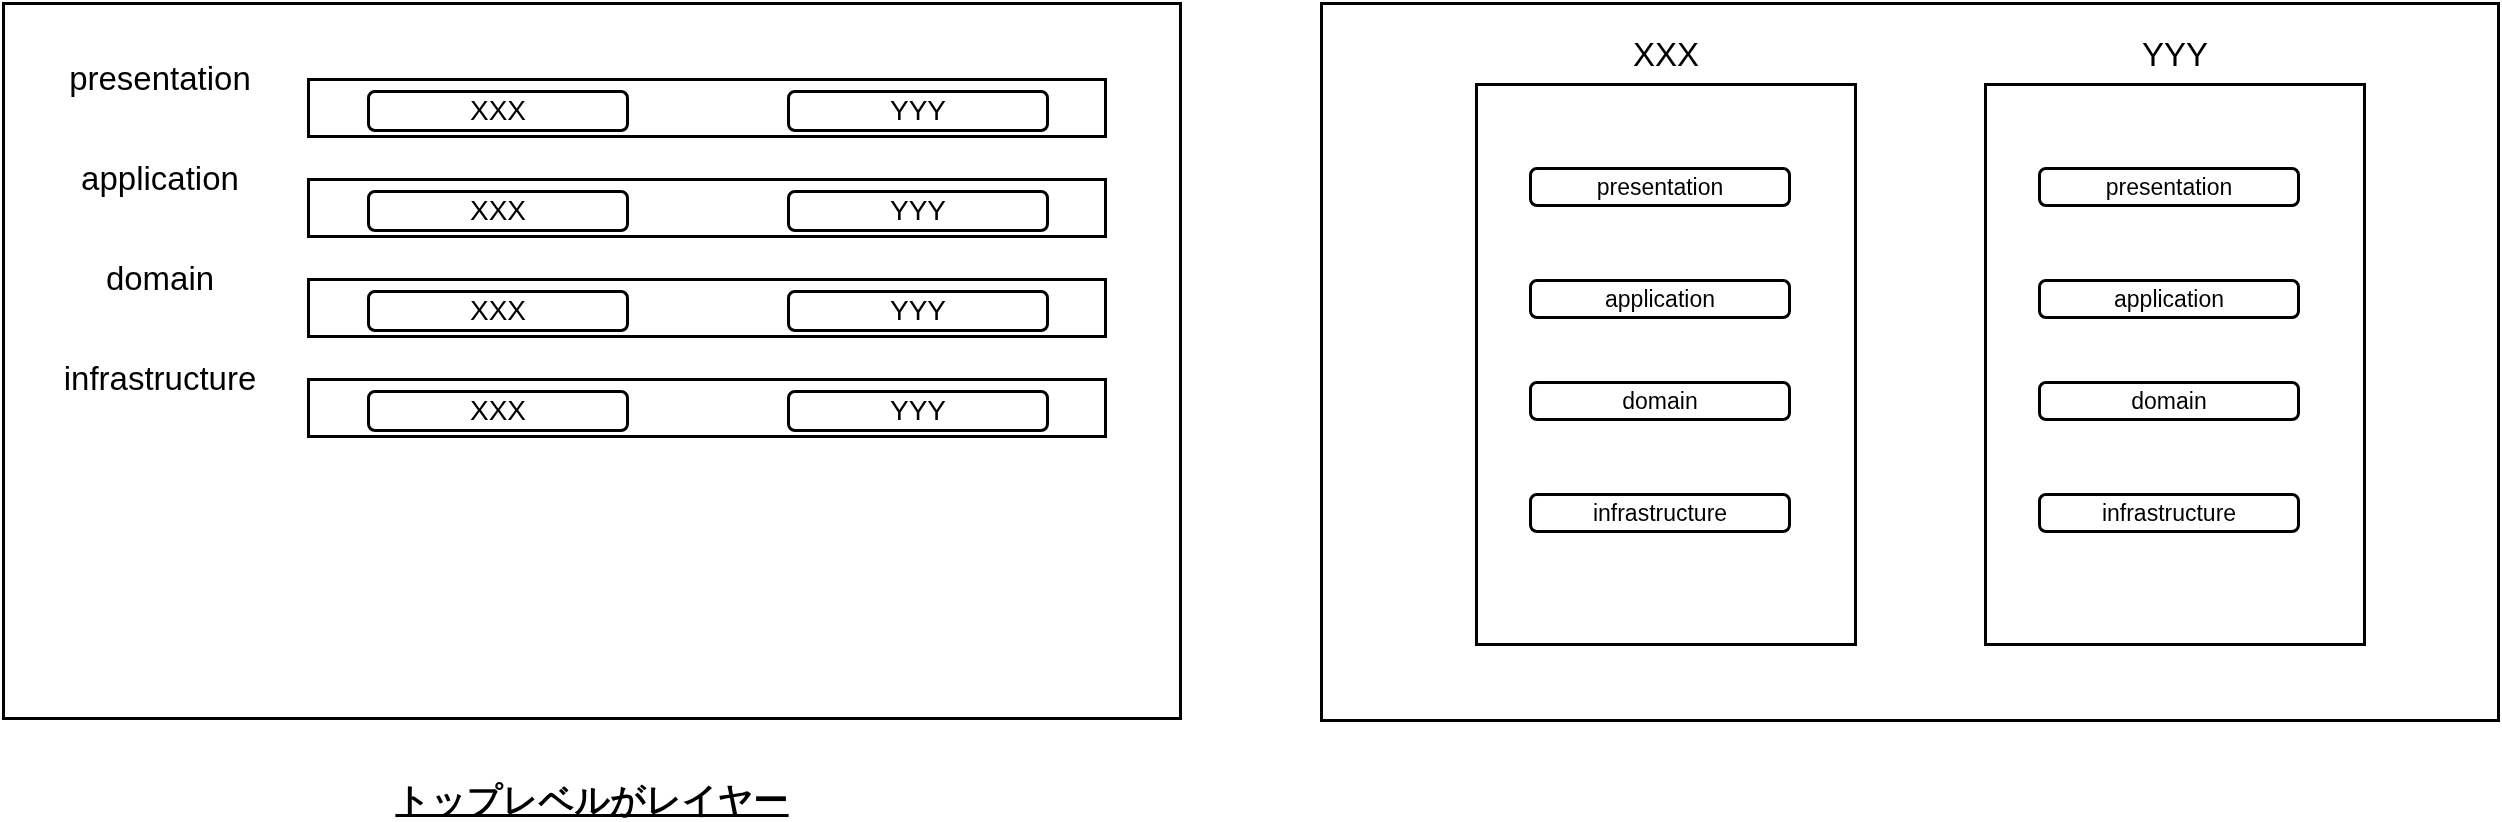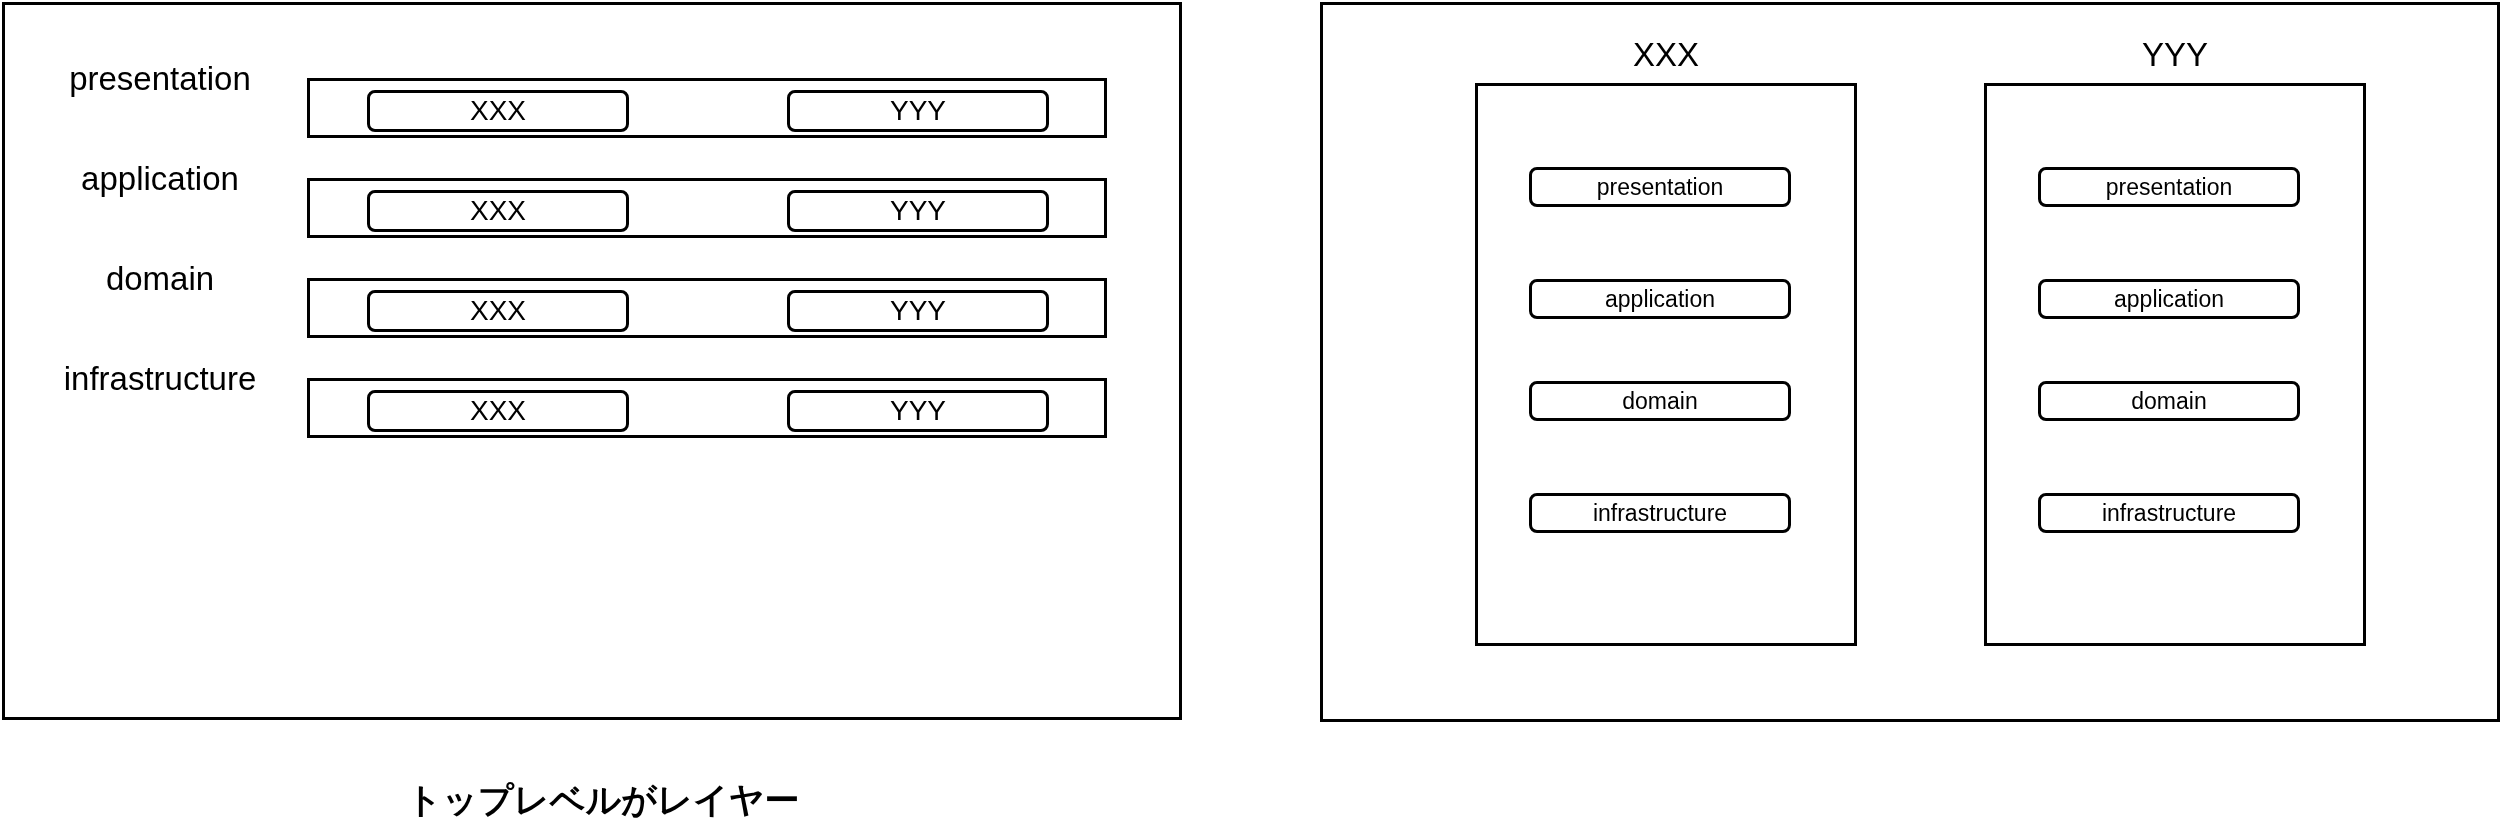--- a/index.html
+++ b/index.html
@@ -123,21 +123,21 @@
     border-radius: 8px;
     background: #ffffff;
     text-align: center;
     font-size: 23px;
     line-height: 34px;
     color: #000000;
     white-space: nowrap;
   }
 
   
-  #caption-left  { left: 13px;    top: 782px; width: 1180px; }
+  #caption-left  { left: 2px;    top: 782px; width: 1180px; text-decoration: underline; }
   #caption-right { left: 1320px; top: 782px; width: 1180px; }
 </style>
 </head>
 <body>
 
 <div class="canvas">
 
   <div class="panel" id="left-panel">
 
     <div class="layer-label" style="top:57px">presentation</div>

